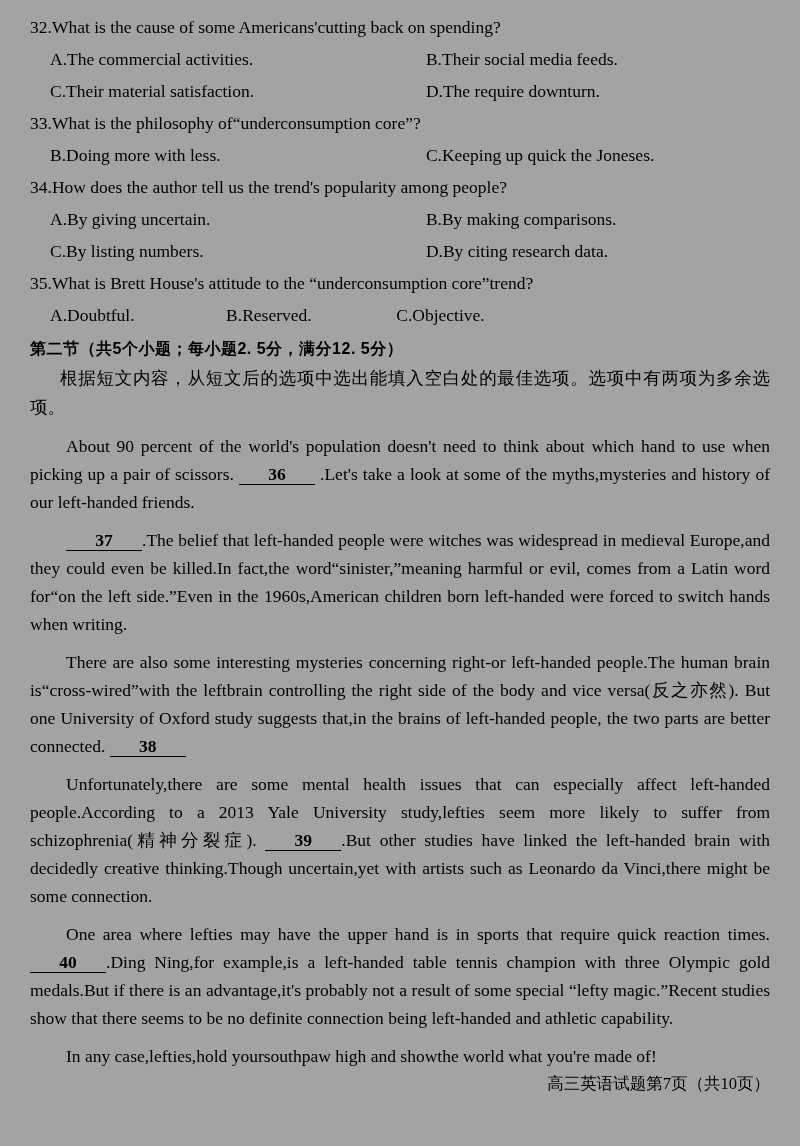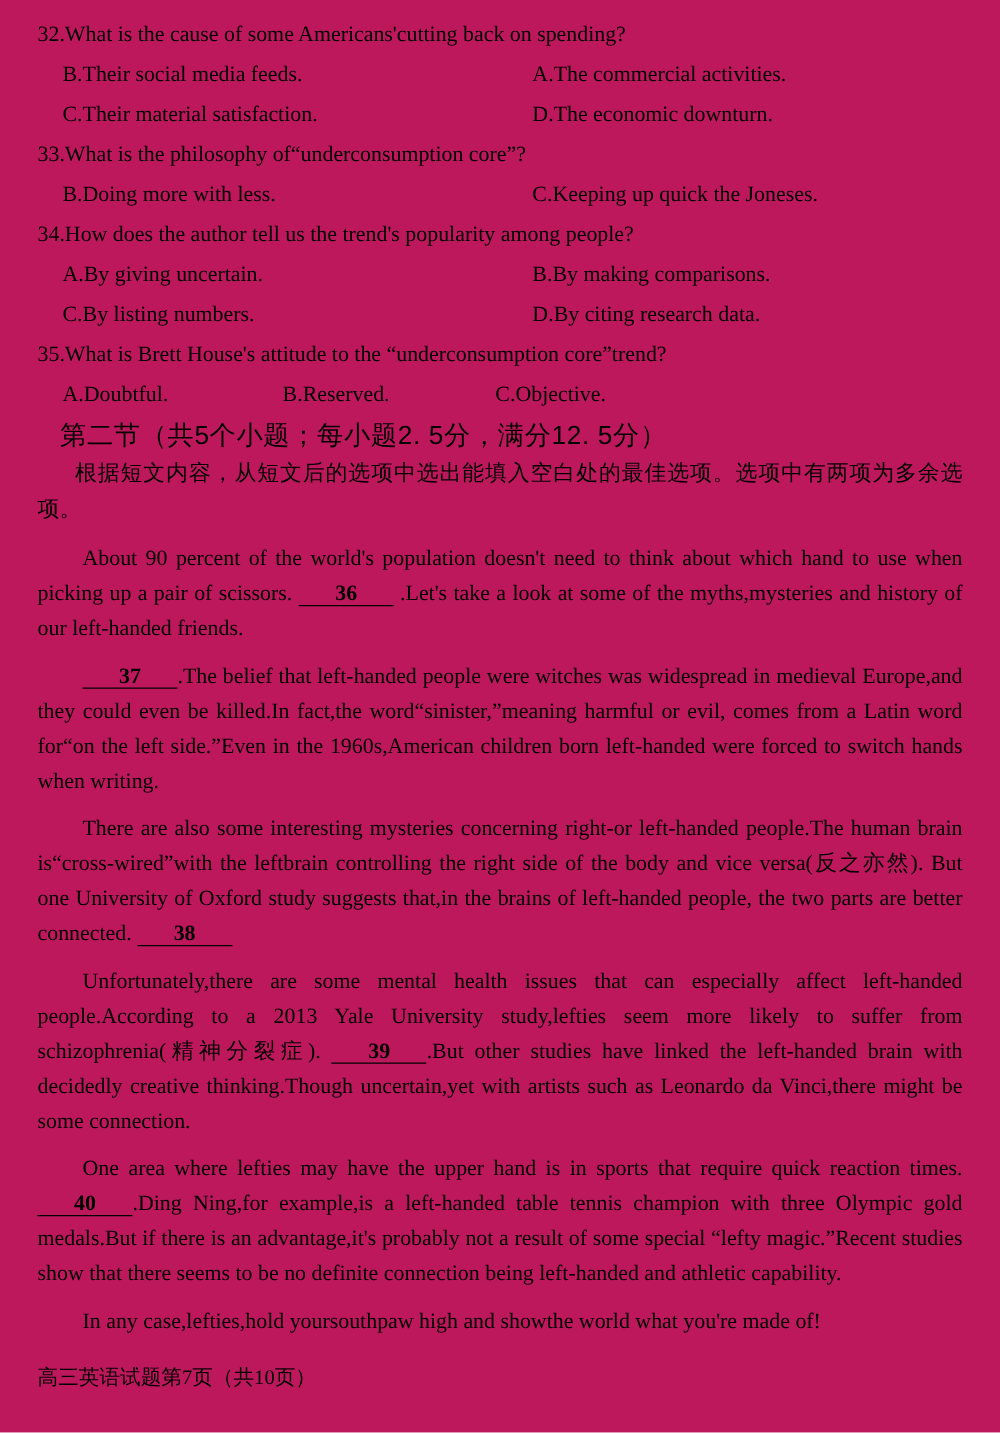--- a/index.html
+++ b/index.html
@@ -1,40 +1,39 @@
 <!DOCTYPE html>
 <html><head>
 <meta charset="utf-8">
 <style>
   html,body{margin:0;padding:0;background:#fff;}
   .page{
     position:relative;
     width:800px;height:1146px;
     overflow:hidden;
-    background:#be185d;
+    background:#a3a3a3;
     color:#000;
     box-sizing:border-box;
     padding:6px 30px 0 30px;
     font-family:"Liberation Serif","DejaVu Serif",serif;
     font-size:17.5px;
   }
   .line{line-height:22px;padding-top:10px;}
   .q-stem{white-space:nowrap;}
   .opt-grid2{display:grid;grid-template-columns:53.5% 1fr;}
   .opt-grid2 .opt:nth-child(odd){padding-left:20px;}
   .opt-grid4{display:grid;grid-template-columns:26.5% 23% 24% 1fr;}
   .opt-grid4 .opt:first-child{padding-left:20px;}
   .section-title{
     font-family:"Liberation Sans","DejaVu Sans",sans-serif;
-    font-weight:normal;
-    font-size:21px;
+    font-weight:bold;
+    font-size:16px;
     line-height:26px;
     padding-top:10px;
     letter-spacing:0.5px;
-    margin-left:18px;
   }
   .instruction{
     margin:2px 0 0 0;
     line-height:29px;
     text-align:justify;
     text-indent:30px;
   }
   .para{
     margin:10px 0 0 0;
     line-height:28px;
@@ -45,38 +44,38 @@
     display:inline-block;
     min-width:68px;
     padding:0 4px;
     border-bottom:1.3px solid #000;
     text-align:center;
     text-indent:0;
     line-height:19px;
     font-weight:bold;
   }
   .footer{
-    margin-top:20px;
-    text-align:left;
+    margin-top:2px;
+    text-align:right;
     font-size:16.5px;
     line-height:24px;
   }
 </style>
 </head>
 <body>
 
 <div class="page">
 
   <section>
     <div class="line q-stem">32.What is the cause of some Americans'cutting back on spending?</div>
     <div class="opt-grid2">
+      <div class="line opt">A.The commercial activities.</div>
       <div class="line opt">B.Their social media feeds.</div>
-      <div class="line opt">A.The commercial activities.</div>
       <div class="line opt">C.Their material satisfaction.</div>
-      <div class="line opt">D.The economic downturn.</div>
+      <div class="line opt">D.The require downturn.</div>
     </div>
   </section>
 
   <section>
     <div class="line q-stem">33.What is the philosophy of“underconsumption core”?</div>
     <div class="opt-grid2">
       <div class="line opt">B.Doing more with less.</div>
       <div class="line opt">C.Keeping up quick the Joneses.</div>
     </div>
   </section>

